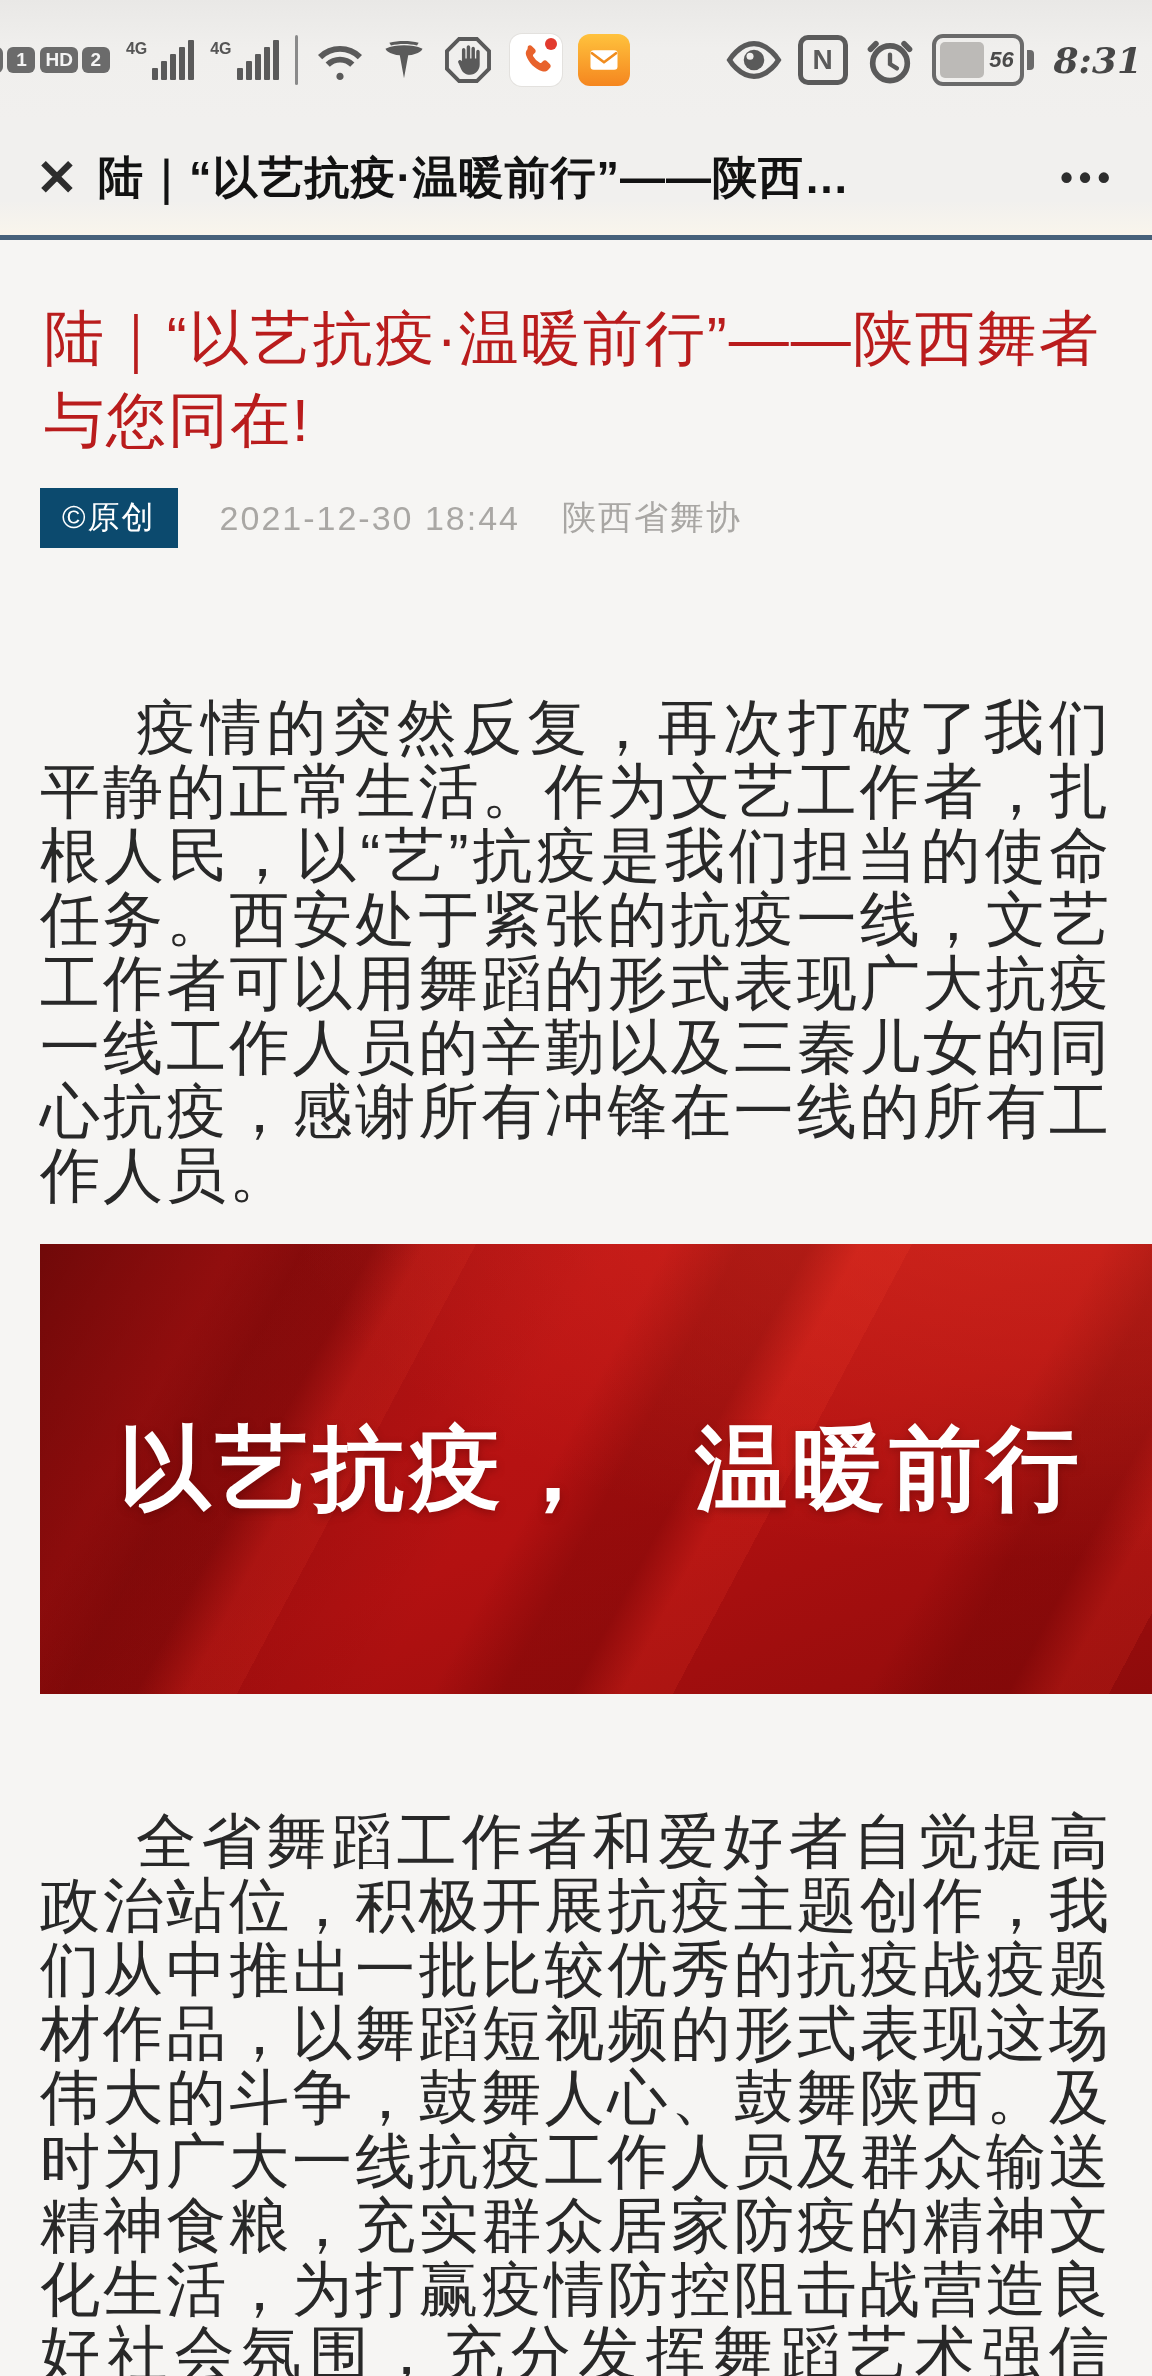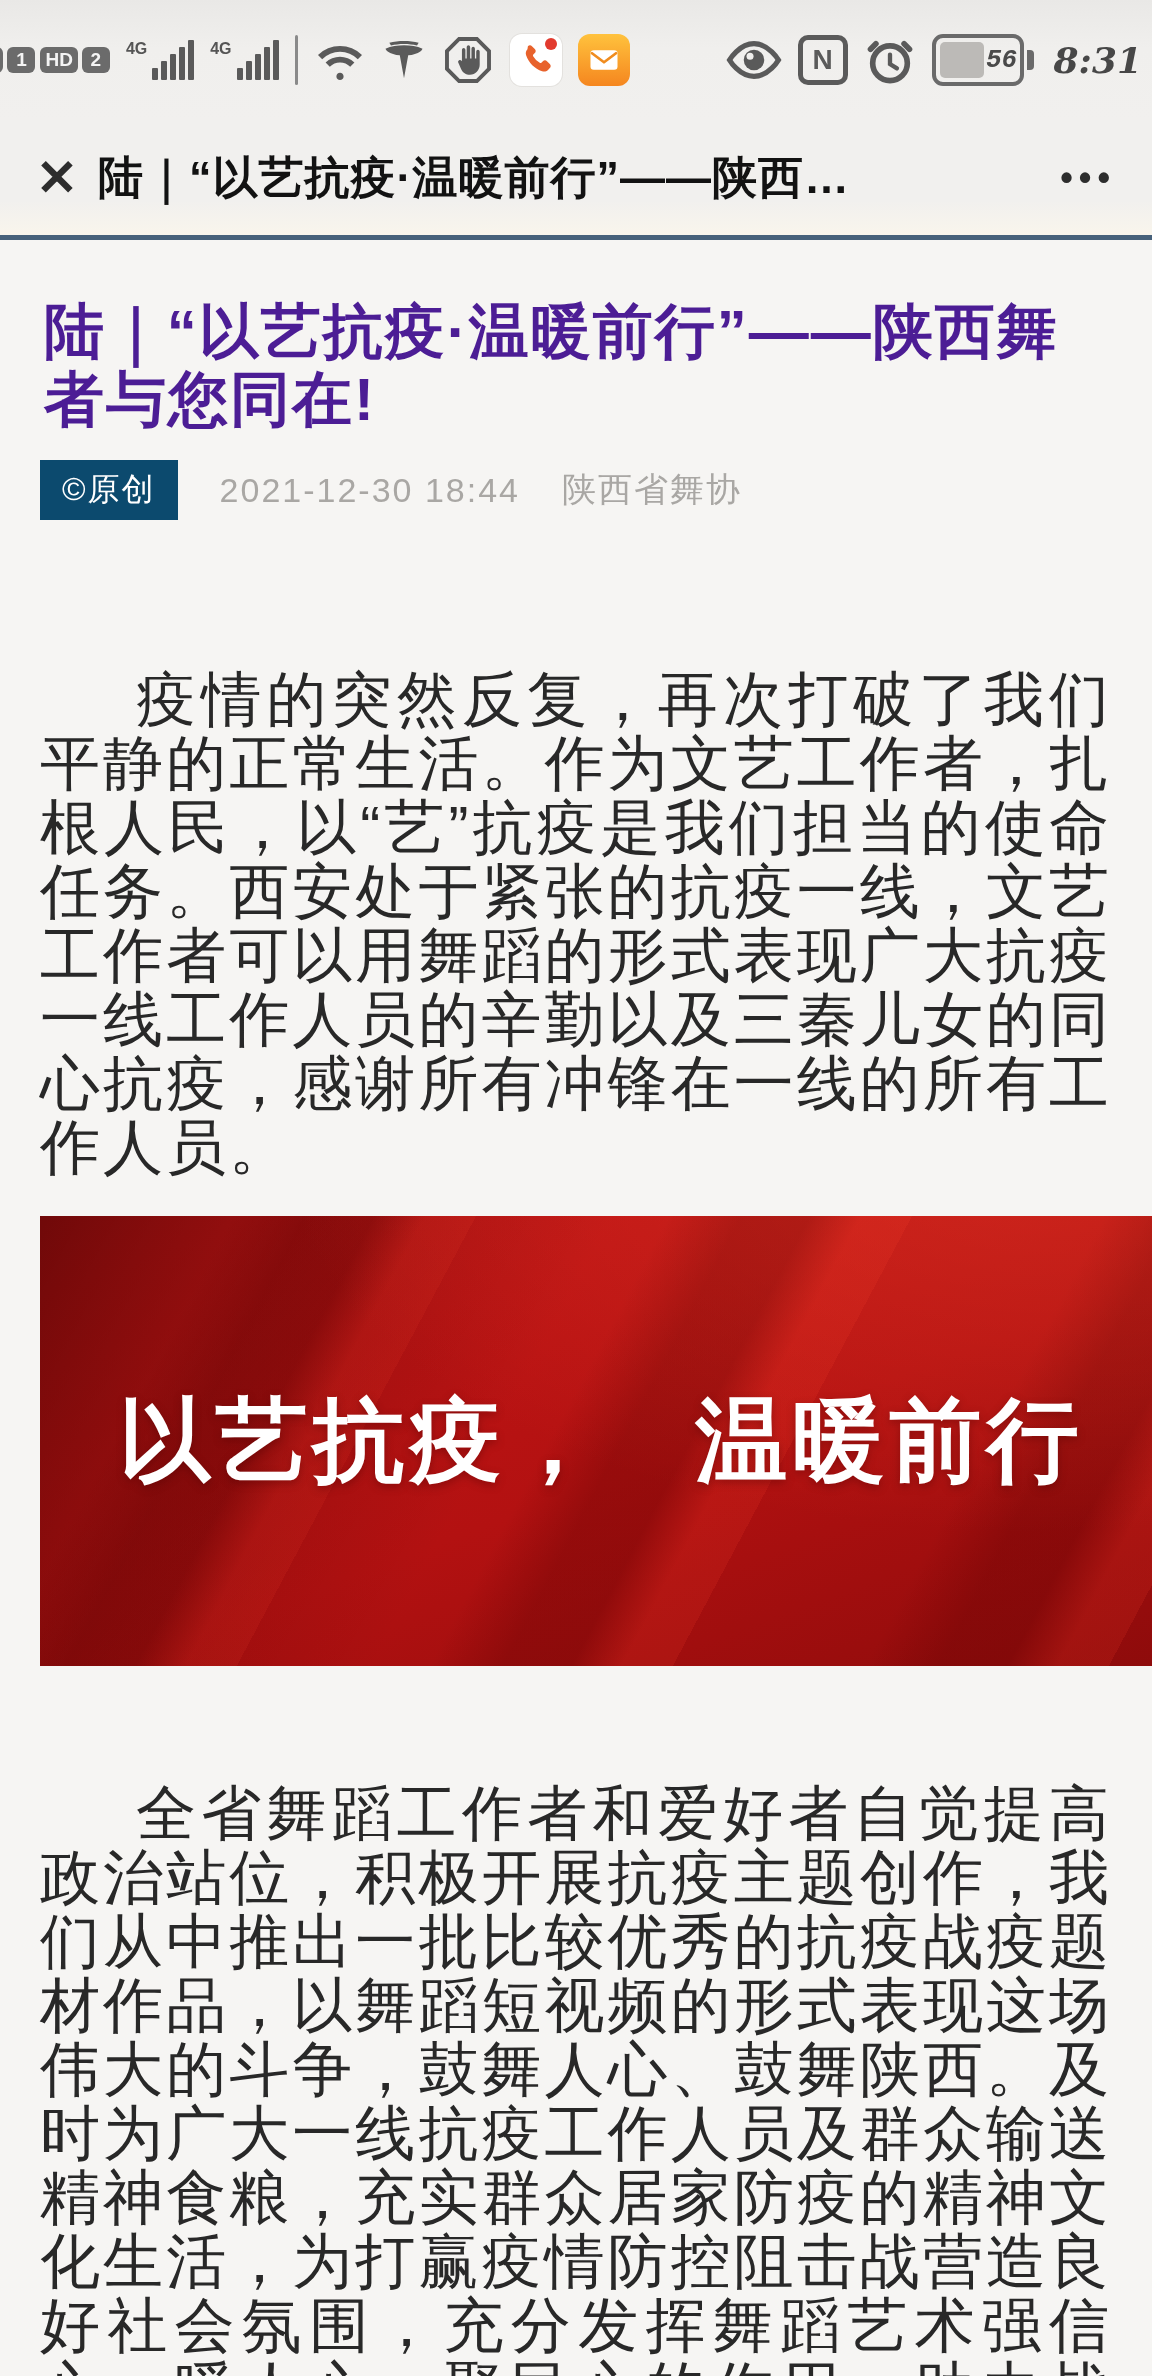--- a/index.html
+++ b/index.html
@@ -38,39 +38,39 @@
   .chip-phone .dot{position:absolute;top:4px;right:5px;width:12px;height:12px;border-radius:50%;background:#e23a2e;}
   .chip-mail{background:linear-gradient(180deg,#ffc23d,#f5861f);}
   .nfc{width:40px;height:40px;border:5px solid #5a5a5a;border-radius:10px;
        display:flex;align-items:center;justify-content:center;
        font-size:28px;font-weight:800;color:#5a5a5a;box-sizing:content-box;}
   .sb-gap{width:64px;}
   .batt-wrap{display:flex;align-items:center;}
   .batt{position:relative;width:84px;height:44px;border:4px solid #6a6a6a;border-radius:11px;}
   .batt-fill{position:absolute;left:4px;top:4px;bottom:4px;width:44px;background:#bcbab7;border-radius:5px;}
   .batt-txt{position:absolute;inset:0;display:flex;align-items:center;justify-content:center;
-            font-family:Liberation Mono, monospace;font-style:italic;font-weight:700;font-size:26px;color:#4a4a4a;margin-left:48px;}
+            font-family:Liberation Sans, sans-serif;font-style:italic;font-weight:700;font-size:22px;color:#4a4a4a;margin-left:48px;}
   .batt-nub{width:7px;height:20px;background:#6a6a6a;border-radius:0 4px 4px 0;margin-left:3px;}
   .sb-time{font-family:"DejaVu Serif", serif;font-style:italic;font-weight:600;font-size:36px;color:#474747;margin-left:4px;}
   
   .nav{
     height:120px;display:flex;align-items:center;gap:20px;
     padding:0 36px;box-sizing:border-box;
     background:linear-gradient(#f1f0ee 70%,#f9f5ec);
     border-bottom:5px solid #47617a;
   }
   .nav-close{font-size:50px;font-weight:600;color:#2d2d2d;background:none;border:none;padding:0;line-height:1;cursor:pointer;}
   .nav-title{flex:1;font-size:45px;font-weight:700;color:#121212;
              white-space:nowrap;overflow:hidden;letter-spacing:1px;}
   .nav-more{font-size:36px;font-weight:900;color:#2d2d2d;letter-spacing:6px;background:none;border:none;padding:0;cursor:pointer;}
   
   main{padding:0 40px;box-sizing:border-box;}
   h1.article-title{
-    margin:58px 4px 0;font-size:60px;line-height:68px;font-weight:700;
-    color:#4c1d95;letter-spacing:2px;
+    margin:58px 4px 0;font-size:60px;line-height:82px;font-weight:400;
+    color:#b91c1c;letter-spacing:2px;
   }
   .meta{margin-top:26px;display:flex;align-items:center;gap:42px;}
   .badge{background:#0c4a6e;color:#ffffff;font-size:32px;padding:8px 22px;letter-spacing:2px;}
   .meta-date,.meta-author{font-size:34px;color:#a9a7a4;letter-spacing:2px;}
   .para{
     margin:0;font-size:60px;line-height:64px;color:#282828;
     text-align:justify;text-indent:96px;letter-spacing:3px;
   }
   .para-1{margin-top:148px;}
   .para-2{margin-top:116px;}

